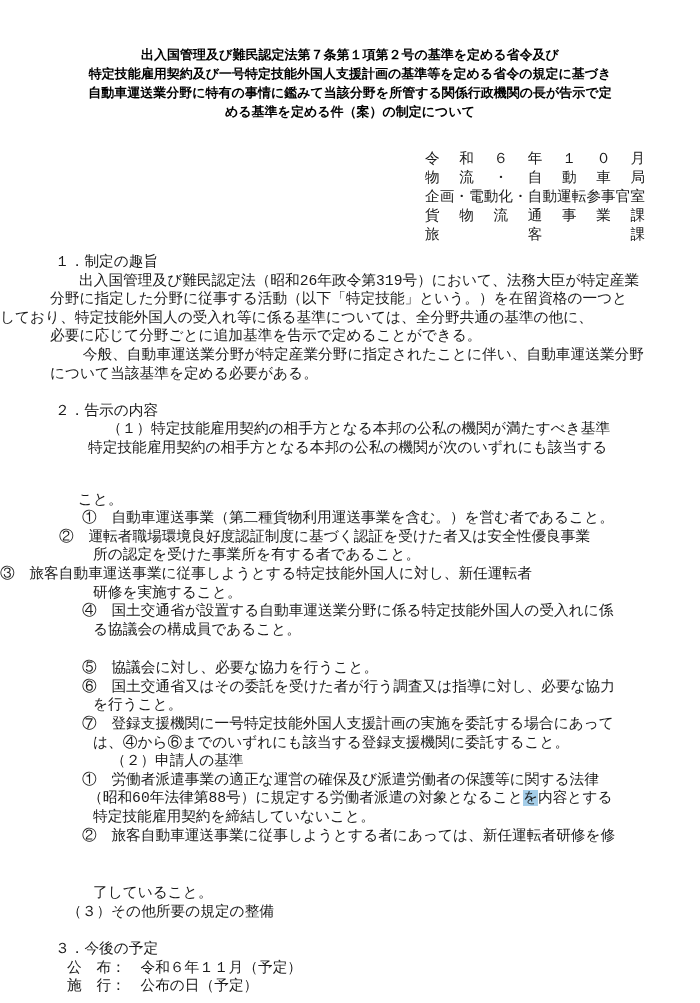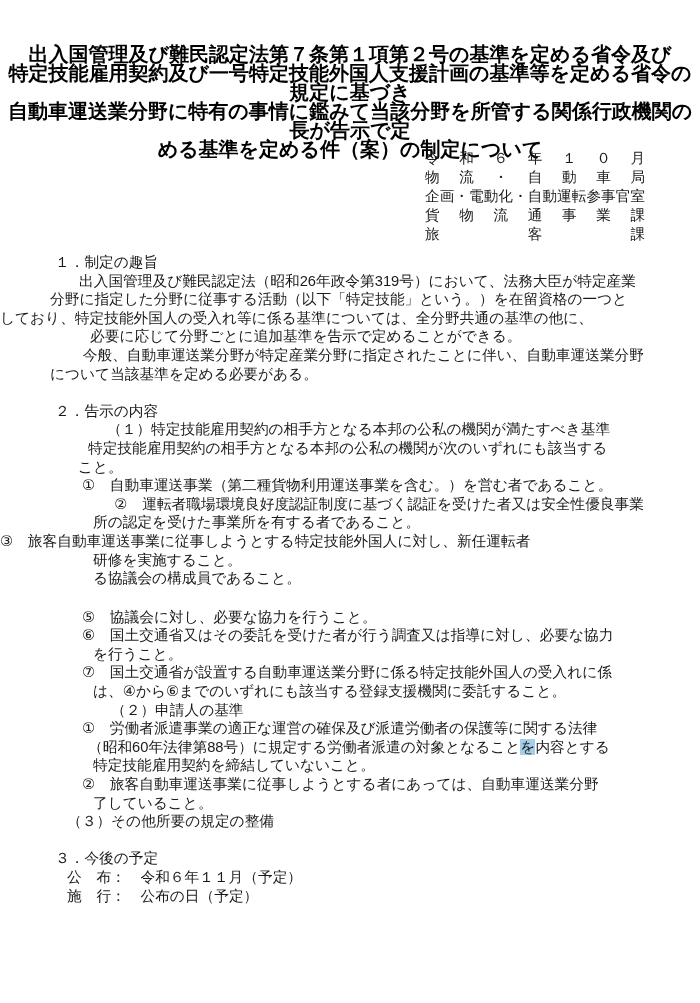--- a/index.html
+++ b/index.html
@@ -13,21 +13,21 @@
     height: 1003px;
     background: #ffffff;
     color: #1a1a1a;
     font-family: "Liberation Sans", "DejaVu Sans", sans-serif;
     overflow: hidden;
   }
   .doc-title {
     padding-top: 45px;
     text-align: center;
     font-weight: 700;
-    font-size: 20px;
+    font-size: 13px;
     line-height: 19px;
     color: #000000;
   }
   .issuer {
     position: absolute;
     top: 149px;
     left: 425px;
     width: 220px;
     font-size: 14.6px;
     line-height: 19px;
@@ -36,20 +36,21 @@
     display: flex;
     justify-content: space-between;
   }
   .doc-body {
     position: absolute;
     top: 253px;
     left: 0;
     width: 644px;
     font-size: 14.7px;
     line-height: 18.6px;
+    font-family: Liberation Mono, monospace;
   }
   .line {
     white-space: pre;
     height: 18.6px;
   }
   .hl {
     background: #a5cee9;
   }
 </style>
 </head>
@@ -111,44 +112,45 @@
         <span>旅</span>
         <span>客</span>
         <span>課</span>
       </div>
     </div>
   <main class="doc-body">
       <div class="line" style="padding-left: 55px;">１．制定の趣旨</div>
       <div class="line" style="padding-left: 79px;">出入国管理及び難民認定法（昭和26年政令第319号）において、法務大臣が特定産業</div>
       <div class="line" style="padding-left: 50px;">分野に指定した分野に従事する活動（以下「特定技能」という。）を在留資格の一つと</div>
       <div class="line" style="">しており、特定技能外国人の受入れ等に係る基準については、全分野共通の基準の他に、</div>
-      <div class="line" style="padding-left: 50px; margin-left: 40px;">必要に応じて分野ごとに追加基準を告示で定めることができる。</div>
+      <div class="line" style="padding-left: 50px;">必要に応じて分野ごとに追加基準を告示で定めることができる。</div>
       <div class="line" style="padding-left: 79px; text-align: right;">今般、自動車運送業分野が特定産業分野に指定されたことに伴い、自動車運送業分野</div>
       <div class="line" style="padding-left: 50px;">について当該基準を定める必要がある。</div>
       <div class="line">&nbsp;</div>
       <div class="line" style="padding-left: 55px;">２．告示の内容</div>
       <div class="line" style="padding-left: 67px; margin-left: 40px;">（１）特定技能雇用契約の相手方となる本邦の公私の機関が満たすべき基準</div>
       <div class="line" style="padding-left: 88px;">特定技能雇用契約の相手方となる本邦の公私の機関が次のいずれにも該当する</div>
-      <div class="line" style="padding-left: 78px;">こと。</div>
+      <div class="line" style="padding-left: 78px; margin-top: 33px;">こと。</div>
       <div class="line" style="padding-left: 82px;">①　自動車運送事業（第二種貨物利用運送事業を含む。）を営む者であること。</div>
-      <div class="line" style="padding-left: 59px; text-align: right;">②　運転者職場環境良好度認証制度に基づく認証を受けた者又は安全性優良事業</div>
+      <div class="line" style="padding-left: 59px;">②　運転者職場環境良好度認証制度に基づく認証を受けた者又は安全性優良事業</div>
       <div class="line" style="padding-left: 93px;">所の認定を受けた事業所を有する者であること。</div>
       <div class="line" style="">③　旅客自動車運送事業に従事しようとする特定技能外国人に対し、新任運転者</div>
       <div class="line" style="padding-left: 93px;">研修を実施すること。</div>
+      <div class="line" style="padding-left: 82px;">④　国土交通省が設置する自動車運送業分野に係る特定技能外国人の受入れに係</div>
       <div class="line" style="padding-left: 93px;">る協議会の構成員であること。</div>
       <div class="line" style="padding-left: 82px; margin-top: 20px;">⑤　協議会に対し、必要な協力を行うこと。</div>
       <div class="line" style="padding-left: 82px;">⑥　国土交通省又はその委託を受けた者が行う調査又は指導に対し、必要な協力</div>
       <div class="line" style="padding-left: 93px;">を行うこと。</div>
-      <div class="line" style="padding-left: 82px;">⑦　国土交通省が設置する自動車運送業分野に係る特定技能外国人の受入れに係</div>
+      <div class="line" style="padding-left: 82px;">⑦　登録支援機関に一号特定技能外国人支援計画の実施を委託する場合にあって</div>
       <div class="line" style="padding-left: 93px;">は、④から⑥までのいずれにも該当する登録支援機関に委託すること。</div>
       <div class="line" style="padding-left: 67px; margin-left: 44px;">（２）申請人の基準</div>
       <div class="line" style="padding-left: 82px;">①　労働者派遣事業の適正な運営の確保及び派遣労働者の保護等に関する法律</div>
       <div class="line" style="padding-left: 88px;"><span>（昭和60年法律第88号）に規定する労働者派遣の対象となること</span><span class="hl" style="background: rgb(165, 206, 233);">を</span><span>内容とする</span></div>
       <div class="line" style="padding-left: 93px;">特定技能雇用契約を締結していないこと。</div>
-      <div class="line" style="padding-left: 82px;">②　旅客自動車運送事業に従事しようとする者にあっては、自動車運送業分野</div>
-      <div class="line" style="padding-left: 93px;">了していること。</div>
+      <div class="line" style="padding-left: 82px;">②　旅客自動車運送事業に従事しようとする者にあっては、新任運転者研修を修</div>
+      <div class="line" style="padding-left: 93px; margin-top: 39px;">了していること。</div>
       <div class="line" style="padding-left: 67px;">（３）その他所要の規定の整備</div>
       <div class="line">&nbsp;</div>
       <div class="line" style="padding-left: 55px;">３．今後の予定</div>
       <div class="line" style="padding-left: 67px;">公　布：　令和６年１１月（予定）</div>
       <div class="line" style="padding-left: 67px;">施　行：　公布の日（予定）</div>
     </main>
 </div>
 
 </body></html>

